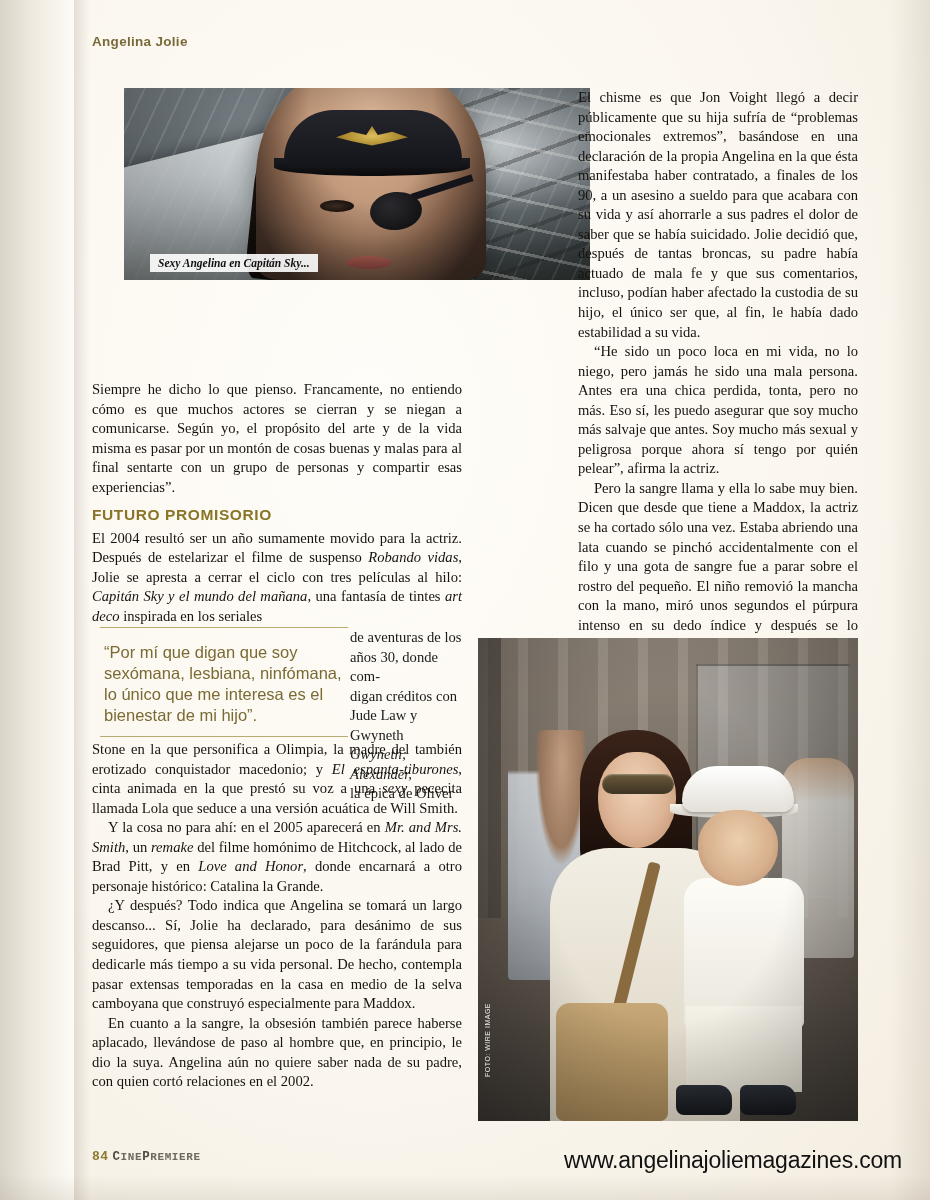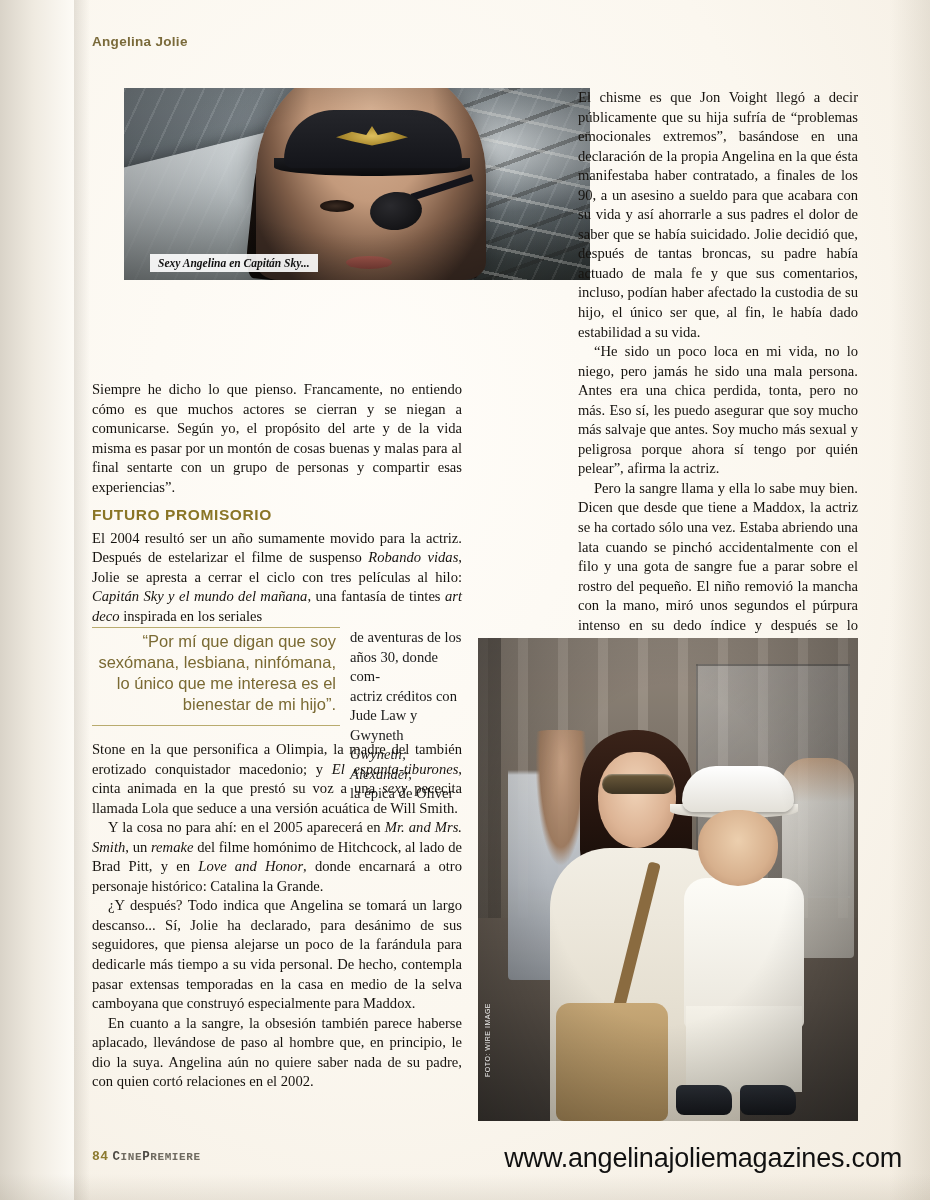--- a/index.html
+++ b/index.html
@@ -401,31 +401,31 @@
     color: #8a7526;
     font-weight: 600;
     margin: 0 0 3px 0;
     text-align: left;
   }
   .it { font-style: italic; }
 
   
   .pullquote {
     position: absolute;
-    left: 92px;
+    left: 100px;
     top: 627px;
     width: 240px;
-    text-align: right;
+    text-align: left;
     font-family: "Liberation Sans", sans-serif;
     font-size: 16.5px;
     line-height: 1.28;
     color: #7a6a33;
     border-top: 1.5px solid #b9ab6e;
     border-bottom: 1.5px solid #b9ab6e;
-    padding: 3px 4px 10px 4px;
+    padding: 14px 4px 10px 4px;
   }
   .wrap-right {
     position: absolute;
     left: 350px;
     top: 628px;
     width: 112px;
     font-size: 14.6px;
     line-height: 1.34;
     text-align: left;
   }
@@ -466,21 +466,21 @@
     font-weight: 600;
     letter-spacing: 0.6px;
     margin-left: 4px;
   }
   .folio .mag b { font-size: 12.5px; color: #4d4a44; }
   .watermark {
     position: absolute;
     right: 28px;
     bottom: 26px;
     font-family: "Liberation Sans", sans-serif;
-    font-size: 27px;
+    font-size: 23px;
     color: #111;
     letter-spacing: -0.2px;
   }
 </style>
 </head>
 <body>
 
 <div class="page">
   <div class="gutter"></div>
   <div class="edge-shadow"></div>
@@ -519,21 +519,21 @@
   <div class="col" id="left-col-main">
     <div class="section-head">FUTURO PROMISORIO</div>
     <p class="noindent"><span>El 2004 resultó ser un año sumamente movido para la actriz. Después de estelarizar el filme de suspenso </span><span class="it">Robando vidas</span><span>, Jolie se apresta a cerrar el ciclo con tres películas al hilo: </span><span class="it">Capitán Sky y el mundo del mañana</span><span>, una fantasía de tintes </span><span class="it">art deco</span><span> inspirada en los seriales</span></p>
   </div>
 
   <div class="pullquote">“Por mí que digan que soy sexómana, lesbiana, ninfómana, lo único que me interesa es el bienestar de mi hijo”.</div>
 
   <div class="wrap-right">
     <div>de aventuras de los</div>
     <div>años 30, donde com-</div>
-    <div>actriz créditos con</div>
+    <div>digan créditos con</div>
     <div>Jude Law y Gwyneth</div>
     <div class="it">Gwyneth; Alexander,</div>
     <div>la épica de Oliver</div>
   </div>
 
   <div class="col" id="left-col-rest">
     <p class="noindent"><span>Stone en la que personifica a Olimpia, la madre del también erotizado conquistador macedonio; y </span><span class="it">El espanta-tiburones</span><span>, cinta animada en la que prestó su voz a una </span><span class="it">sexy</span><span> pececita llamada Lola que seduce a una versión acuática de Will Smith.</span></p>
     <p><span>Y la cosa no para ahí: en el 2005 aparecerá en </span><span class="it">Mr. and Mrs. Smith</span><span>, un </span><span class="it">remake</span><span> del filme homónimo de Hitchcock, al lado de Brad Pitt, y en </span><span class="it">Love and Honor</span><span>, donde encarnará a otro personaje histórico: Catalina la Grande.</span></p>
     <p>¿Y después? Todo indica que Angelina se tomará un largo descanso... Sí, Jolie ha declarado, para desánimo de sus seguidores, que piensa alejarse un poco de la farándula para dedicarle más tiempo a su vida personal. De hecho, contempla pasar extensas temporadas en la casa en medio de la selva camboyana que construyó especialmente para Maddox.</p>
     <p>En cuanto a la sangre, la obsesión también parece haberse aplacado, llevándose de paso al hombre que, en principio, le dio la suya. Angelina aún no quiere saber nada de su padre, con quien cortó relaciones en el 2002.</p>

